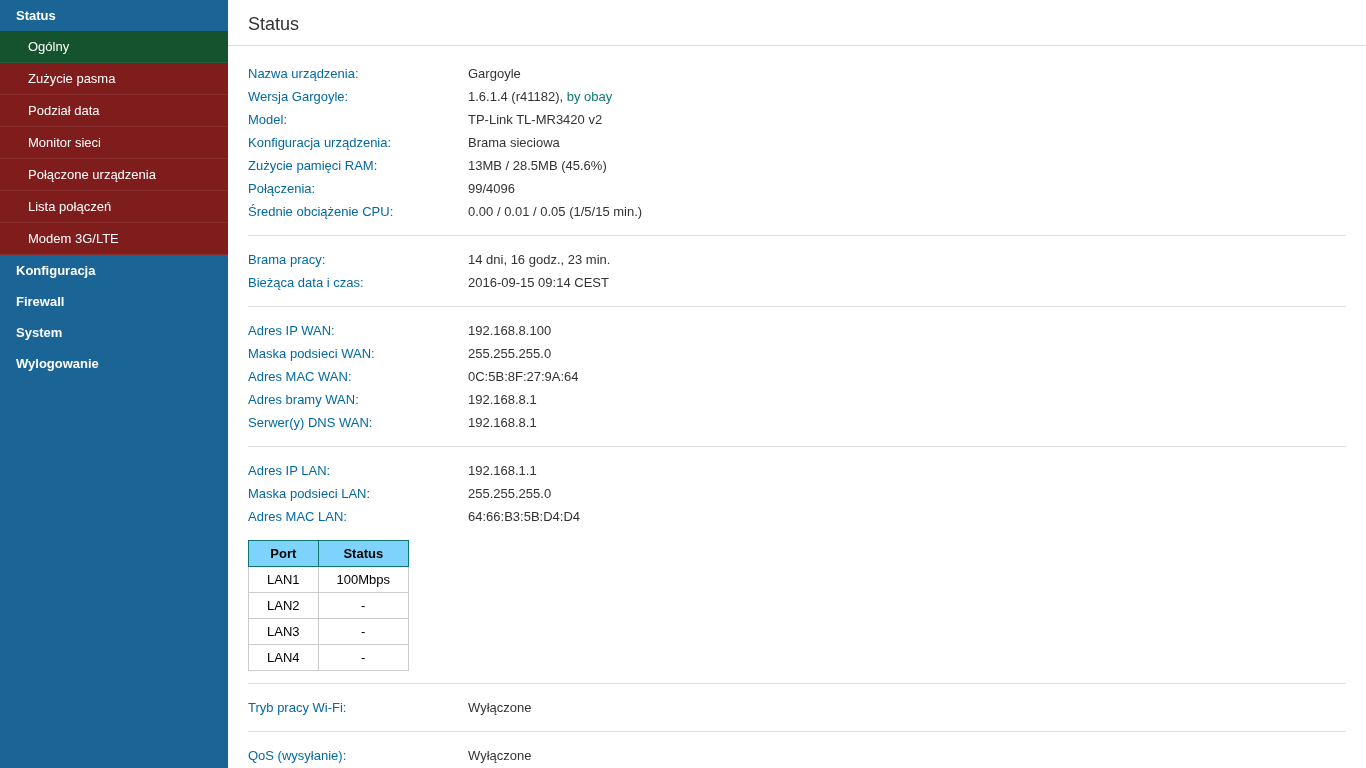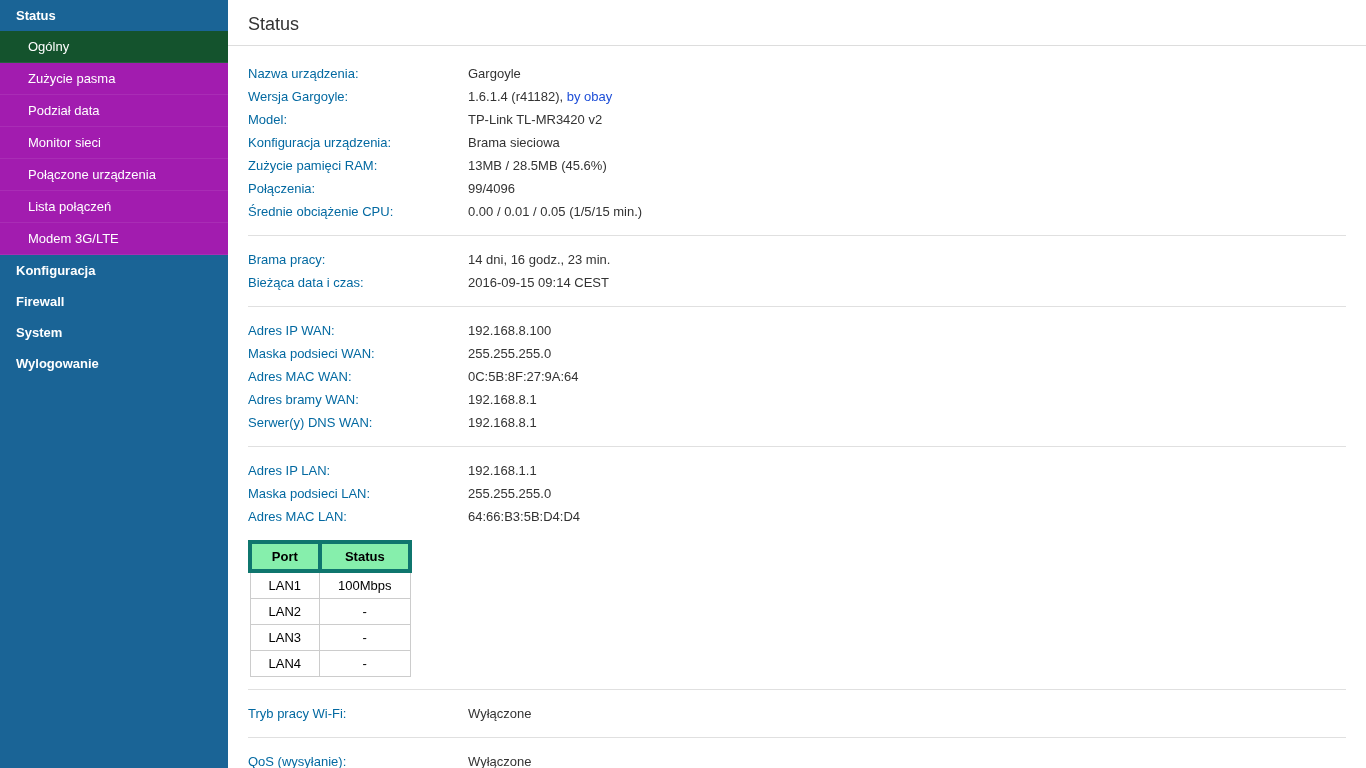--- a/index.html
+++ b/index.html
@@ -26,21 +26,21 @@
     .sidebar-group-header {
       background: #1a6496;
       color: #ffffff;
       padding: 8px 16px;
       font-size: 13px;
       font-weight: bold;
       cursor: default;
     }
 
     .sidebar-item {
-      background: #a21caf;
+      background: #7f1d1d;
       color: #ffffff;
       padding: 8px 16px 8px 28px;
       font-size: 13px;
       cursor: pointer;
       border-bottom: 1px solid rgba(255,255,255,0.08);
     }
 
     .sidebar-item.active {
       background: #14532d;
       color: #fff;
@@ -89,34 +89,34 @@
       margin-left: 48px;
     }
 
     .section-divider {
       border: none;
       border-top: 1px solid #e0e0e0;
       margin: 12px 0;
     }
 
     .link-blue {
-      color: #1d4ed8;
+      color: #0f766e;
       text-decoration: none;
     }
 
     
     .port-table {
       border-collapse: collapse;
       margin-top: 8px;
       min-width: 140px;
     }
 
     .port-table th {
-      background: #86efac;
-      border: 4px solid #0f766e;
+      background: #7dd3fc;
+      border: 1px solid #0f766e;
       padding: 5px 18px;
       font-weight: bold;
       text-align: center;
       font-size: 13px;
     }
 
     .port-table td {
       border: 1px solid #ccc;
       padding: 5px 18px;
       text-align: center;

